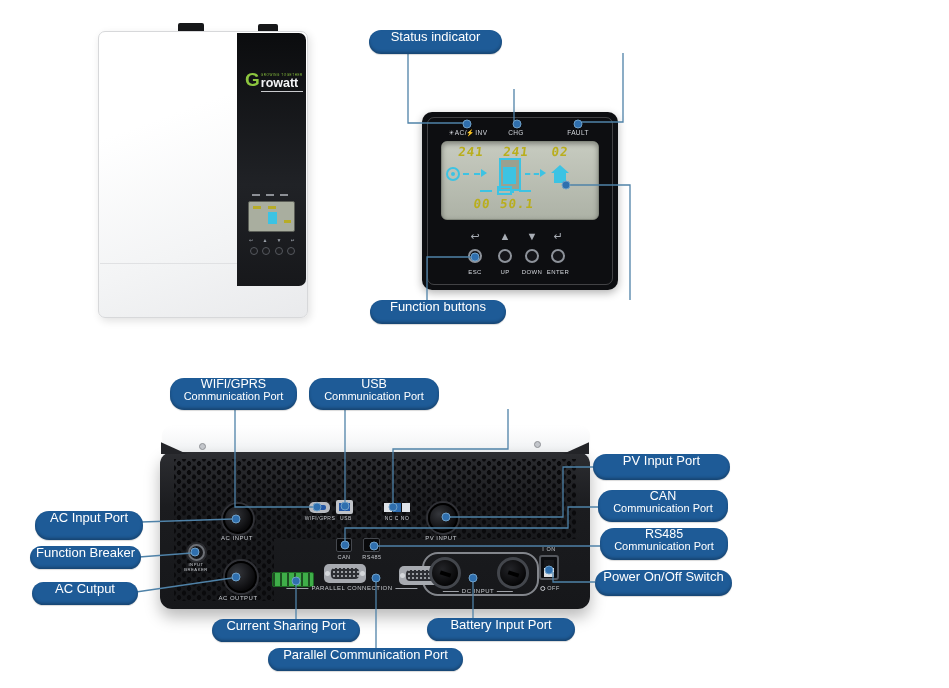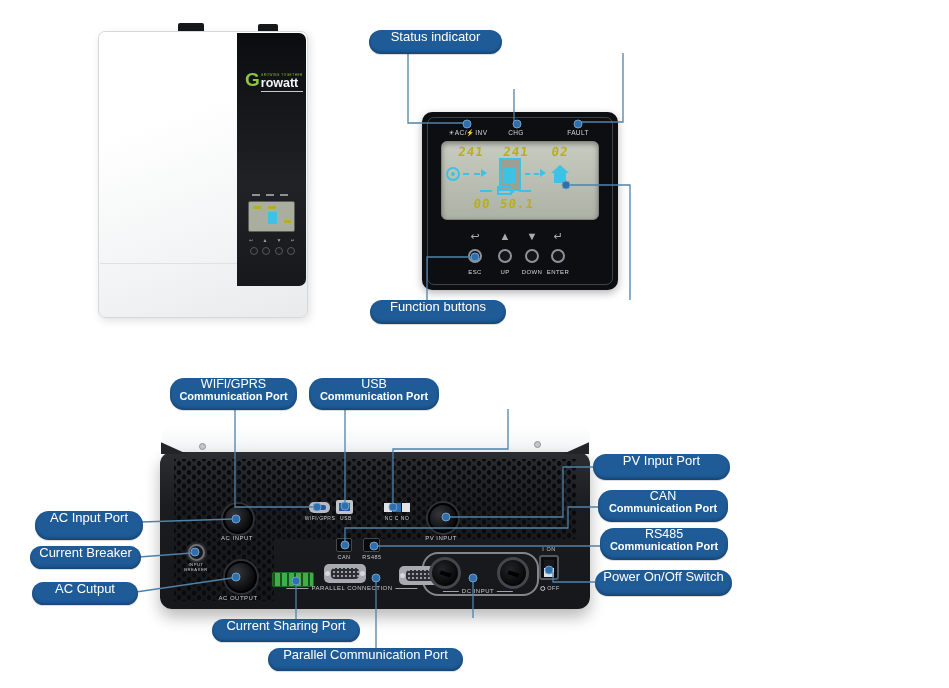--- a/index.html
+++ b/index.html
@@ -8,21 +8,21 @@
   #canvas *{box-sizing:border-box;}
 
   
   .pill{position:absolute;background:#1e5b97;color:#fff;border-radius:14px;
         display:flex;flex-direction:column;align-items:center;justify-content:flex-start;
         text-align:center;box-shadow:inset 0 -2px 3px rgba(0,0,0,.25), 0 1px 1px rgba(0,0,0,.15);
         z-index:30;line-height:1.02;}
   .pill span{display:block;white-space:nowrap;}
   .pill .l0{font-size:13px;}
   .pill .l1{font-size:12.5px;}
-  .pill .l2{font-size:11px;font-weight:bold;}
+  .pill .l2{font-size:11px;}
 
   
   #lines{position:absolute;left:0;top:0;z-index:20;pointer-events:none;}
 
   
   .tab{position:absolute;background:#17181a;border-radius:2px;}
   #inv-body{position:absolute;left:98px;top:31px;width:210px;height:287px;border-radius:7px;
             background:linear-gradient(160deg,#ffffff 30%,#f3f4f5 70%,#e9eaec);border:1px solid #d7d8da;
             box-shadow:2px 3px 8px rgba(0,0,0,.12);}
   #inv-seam{position:absolute;left:100px;top:263px;width:138px;height:1px;background:#e0e1e3;}
@@ -354,26 +354,29 @@
     <span class="l2">Communication Port</span>
     </div>
   <div class="pill" style="left:595px;top:570px;width:137px;height:26px">
     <span class="l0">Power On/Off Switch</span>
     </div>
 
   <div class="pill" style="left:35px;top:511px;width:108px;height:29px">
     <span class="l0">AC Input Port</span>
     </div>
   <div class="pill" style="left:30px;top:546px;width:111px;height:23px">
-    <span class="l0">Current Breaker</span>
+    <span class="l0">Function Breaker</span>
     </div>
   <div class="pill" style="left:32px;top:582px;width:106px;height:23px">
     <span class="l0">AC Cutput</span>
     </div>
 
   <div class="pill" style="left:212px;top:619px;width:148px;height:23px">
     <span class="l0">Current Sharing Port</span>
     </div>
+  <div class="pill" style="left:427px;top:618px;width:148px;height:23px">
+    <span class="l0">Battery Input Port</span>
+    </div>
   <div class="pill" style="left:268px;top:648px;width:195px;height:23px">
     <span class="l0">Parallel Communication Port</span>
     </div>
 
 </div>
 
 </body></html>

